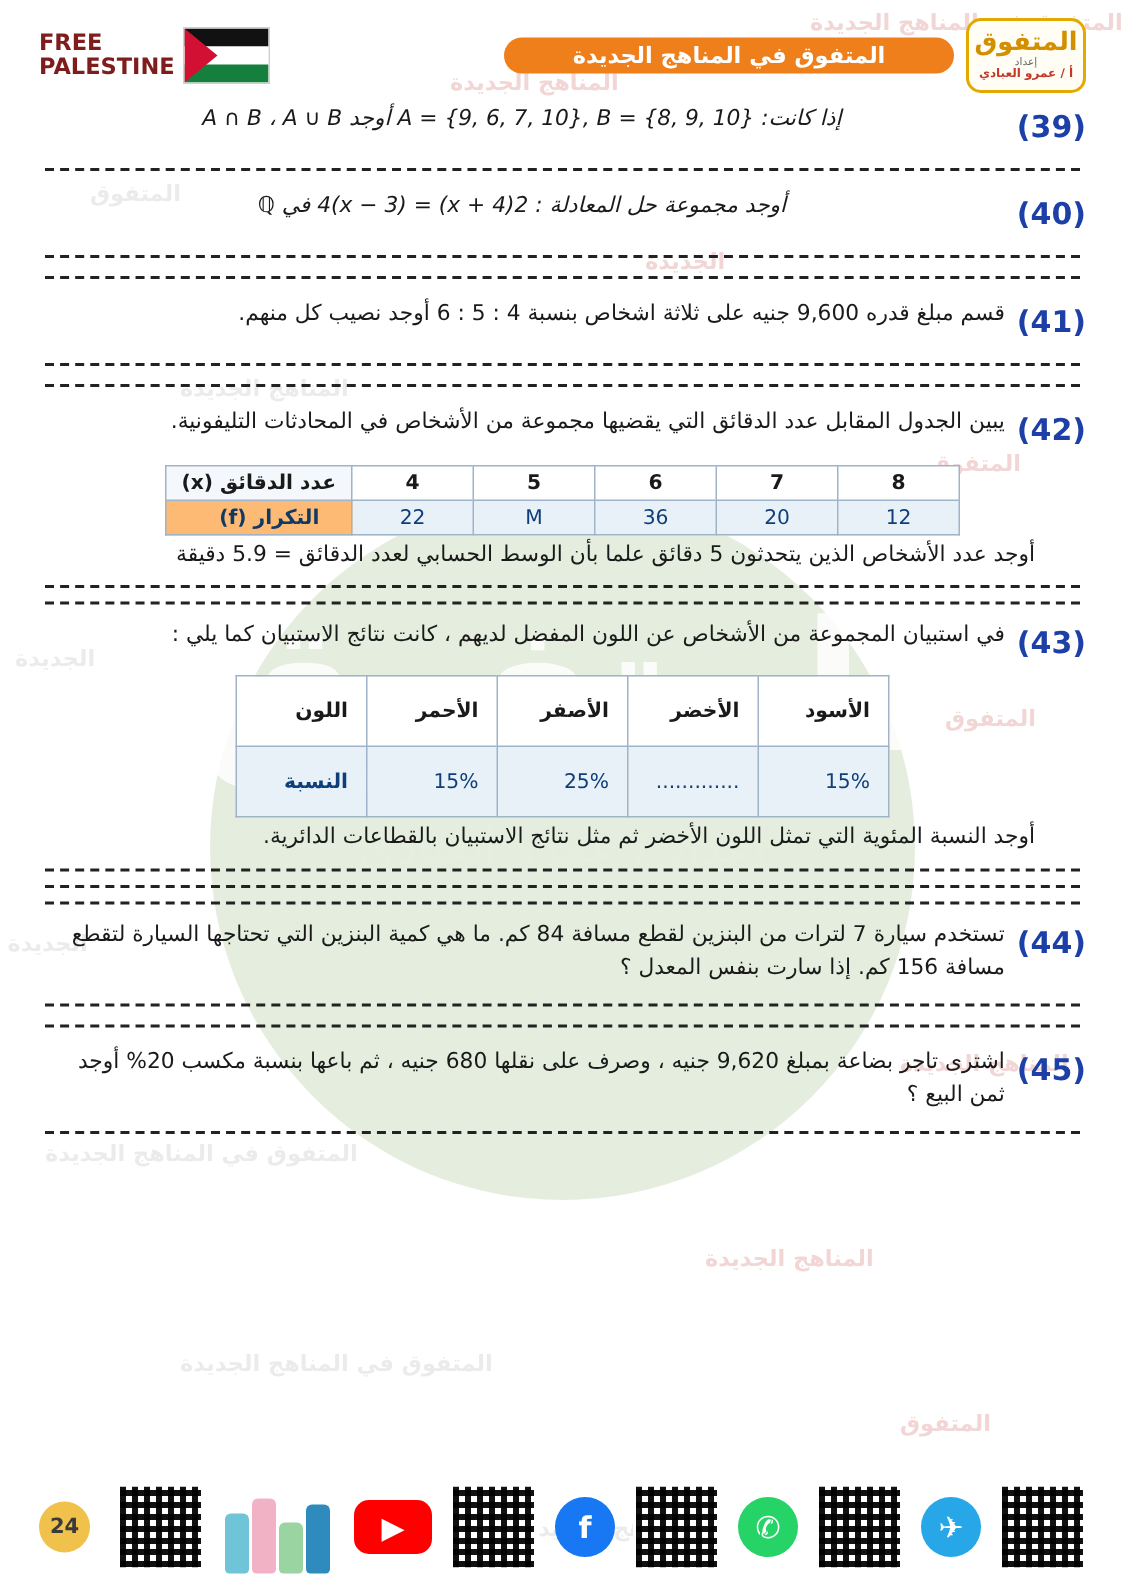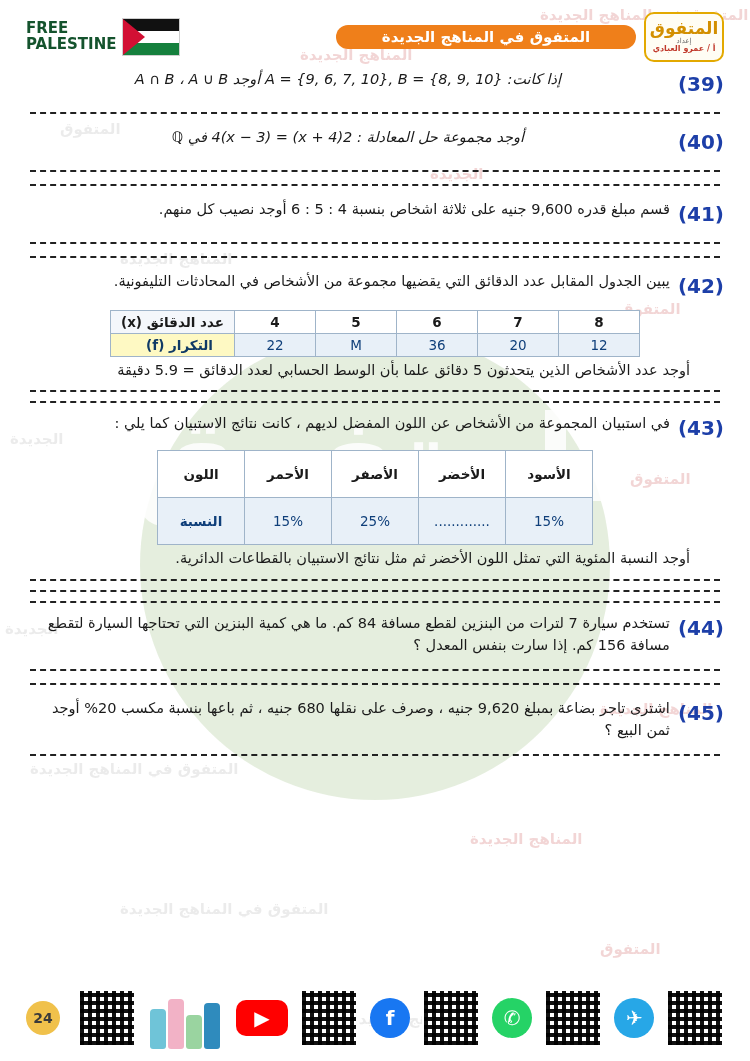--- a/index.html
+++ b/index.html
@@ -157,21 +157,21 @@
     width: 0; height: 0;
     border-top: 18px solid transparent;
     border-bottom: 18px solid transparent;
     border-left: 22px solid #d21034;
   }
   .fp-text {
     font-family: "DejaVu Sans", sans-serif;
     font-weight: bold;
     font-size: 15px;
     line-height: 1.05;
-    color: #14532d;
+    color: #7f1d1d;
     direction: ltr;
     text-align: left;
   }
 
   
   .q {
     display: flex;
     gap: 8px;
     align-items: flex-start;
     font-size: 14.5px;
@@ -219,34 +219,33 @@
     background: #f4f7fb;
     font-weight: bold;
     white-space: nowrap;
     margin-top: 11px;
   }
   table.data tr.row-f td {
     background: #e8f0f8;
     color: #0f3f7a;
   }
   table.data tr.row-f td.label-cell {
-    background: #fef9c3;
+    background: #fdba74;
     color: #103a66;
     padding-left: 24px;
   }
 
   table.survey {
     border-collapse: collapse;
     margin: 6px auto 2px auto;
     font-size: 13.5px;
   }
   table.survey td {
     border: 1px solid #9fb4c9;
     padding: 15px 12px;
-    text-align: center;
     min-width: 62px;
   }
   table.survey tr.hdr td { background: #ffffff; font-weight: bold; }
   table.survey tr.val td { background: #e8f0f8; color: #0f3f7a; }
   table.survey td.rowlabel { background: #f4f7fb; font-weight: bold; }
   table.survey tr.val td.rowlabel { background: #e8f0f8; }
 
   
   .footer {
     position: absolute;

